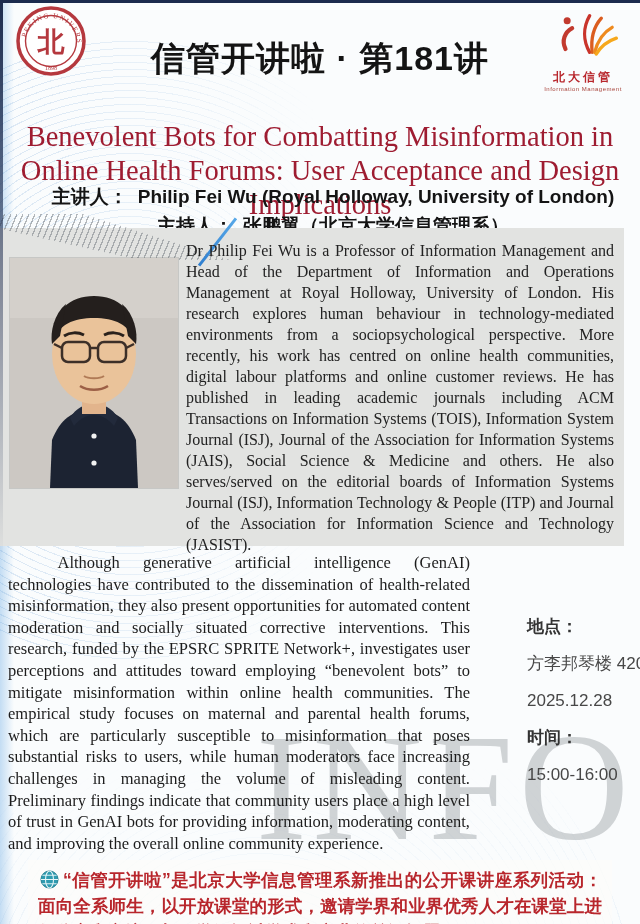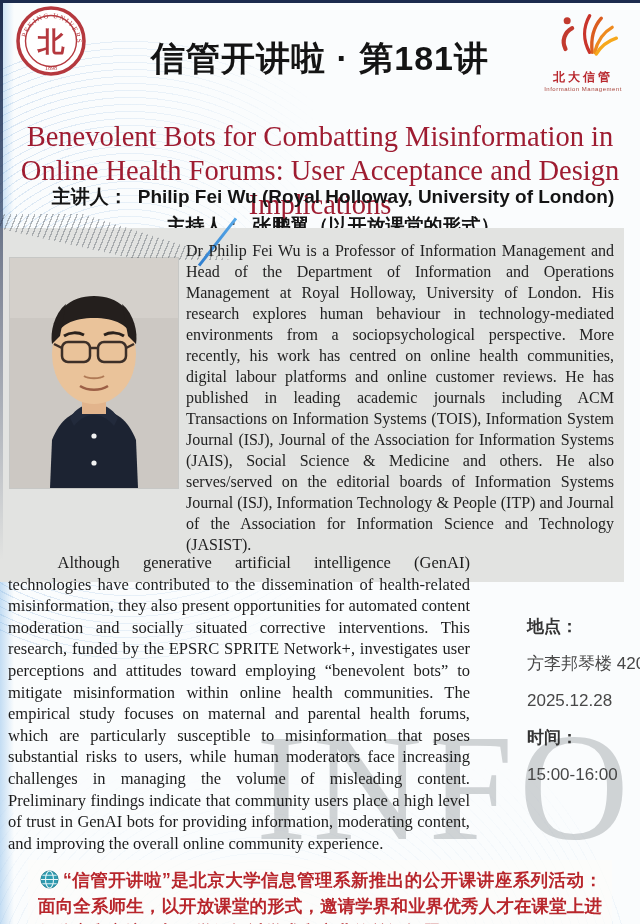--- a/index.html
+++ b/index.html
@@ -37,21 +37,21 @@
   .im-logo .en{display:block;font-size:6px;color:#a8443c;letter-spacing:.5px;}
   
   .lecture-title{position:absolute;top:88px;left:16px;right:16px;z-index:2;
     font-family:"Liberation Serif",serif;font-size:28.5px;line-height:1.19;
     text-align:center;color:#9e1c31;margin-top:32px;}
   
   .people{position:absolute;top:182px;left:42px;right:16px;z-index:2;
     font-size:19px;font-weight:bold;color:#141414;line-height:29px;text-align:center;}
   .people .lbl{margin-right:10px;}
   
-  .bio-panel{position:absolute;top:228px;left:0;right:16px;height:354px;
+  .bio-panel{position:absolute;top:228px;left:0;right:16px;height:318px;
     background:#e2e3e1;z-index:2;}
   .hatch{position:absolute;left:-8px;top:-14px;width:238px;height:46px;
     background:repeating-linear-gradient(112deg,rgba(120,126,132,.55) 0 1.3px,transparent 1.3px 5.6px);
     clip-path:polygon(0 0,38% 0,100% 100%,62% 100%,0 28%);}
   .blue-slash{position:absolute;left:216px;top:-16px;width:3px;height:60px;
     background:linear-gradient(#57a8e8,#2f7fd0);transform:rotate(38deg);}
   .photo{position:absolute;left:10px;top:30px;width:168px;height:230px;
     box-shadow:0 0 0 1px rgba(0,0,0,.12);}
   .bio-text{position:absolute;left:186px;right:10px;top:12px;
     font-family:"Liberation Serif",serif;font-size:16px;line-height:21px;
@@ -113,21 +113,21 @@
     </div>
   </div>
 
   <div class="lecture-title">Benevolent Bots for Combatting Misinformation in Online Health Forums: User Acceptance and Design Implications</div>
 
   <div class="people">
     <div>
       <span class="lbl">主讲人：</span><span>Philip Fei Wu (Royal Holloway, University of London)</span>
     </div>
     <div>
-      <span class="lbl">主持人：</span><span>张鹏翼（以开放课堂的形式）</span>
+      <span class="lbl">主持人：</span><span>张鹏翼（北京大学信息管理系）</span>
     </div>
   </div>
 
   <div class="bio-panel">
     <div class="hatch"></div>
     <div class="blue-slash"></div>
 
     <svg class="photo" viewBox="0 0 168 230" preserveAspectRatio="none">
       <rect width="168" height="230" fill="#ccc8c3"></rect>
       <rect x="0" y="0" width="168" height="60" fill="#d4d0cb"></rect>

